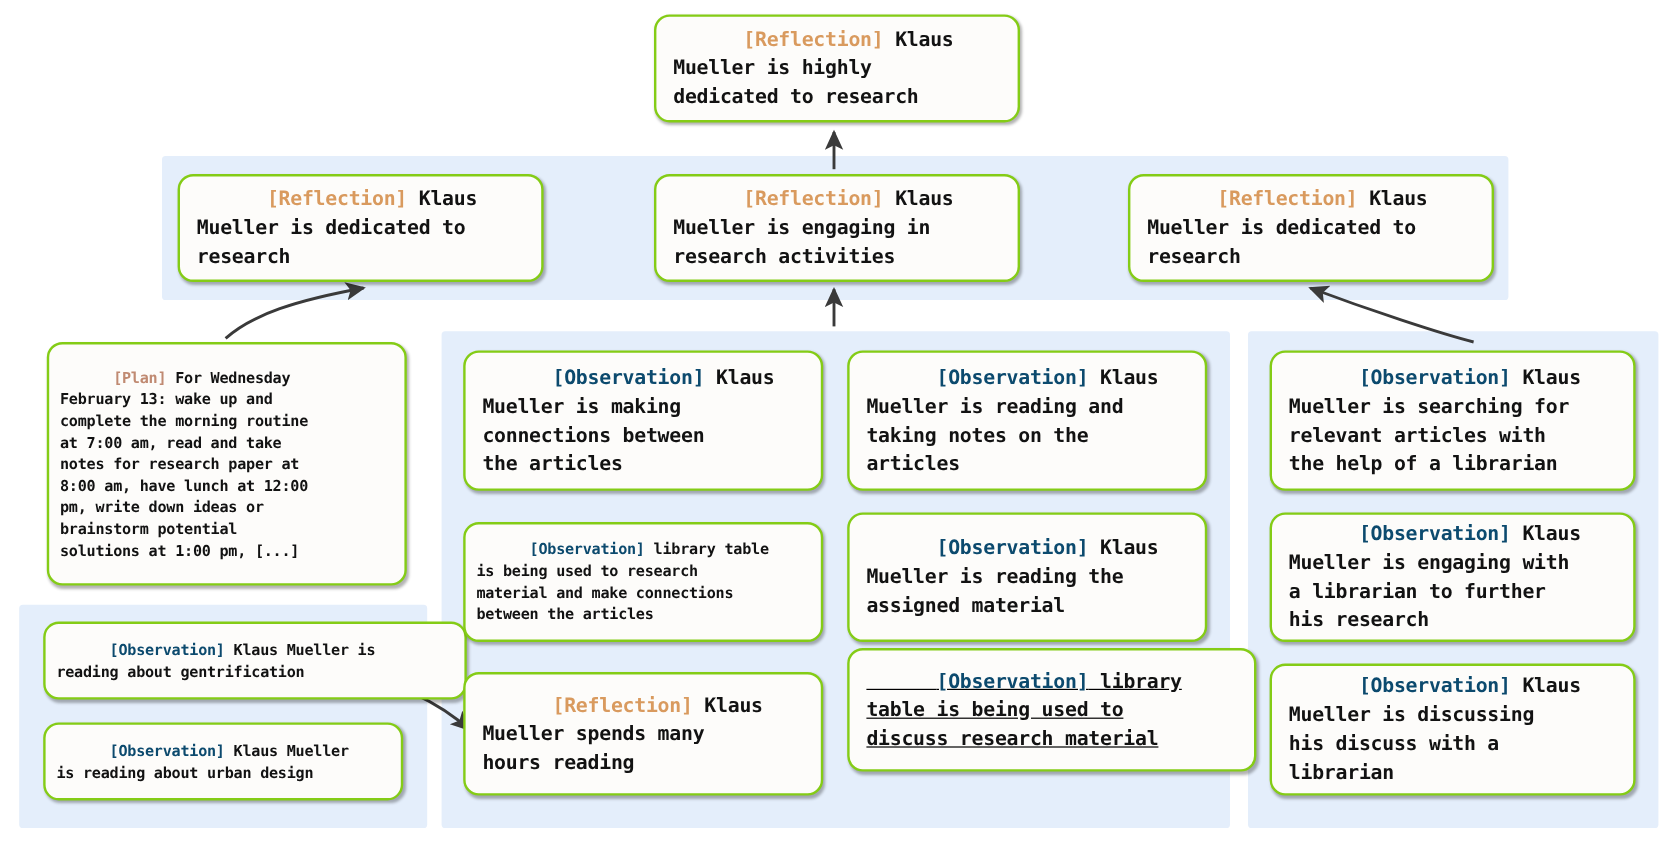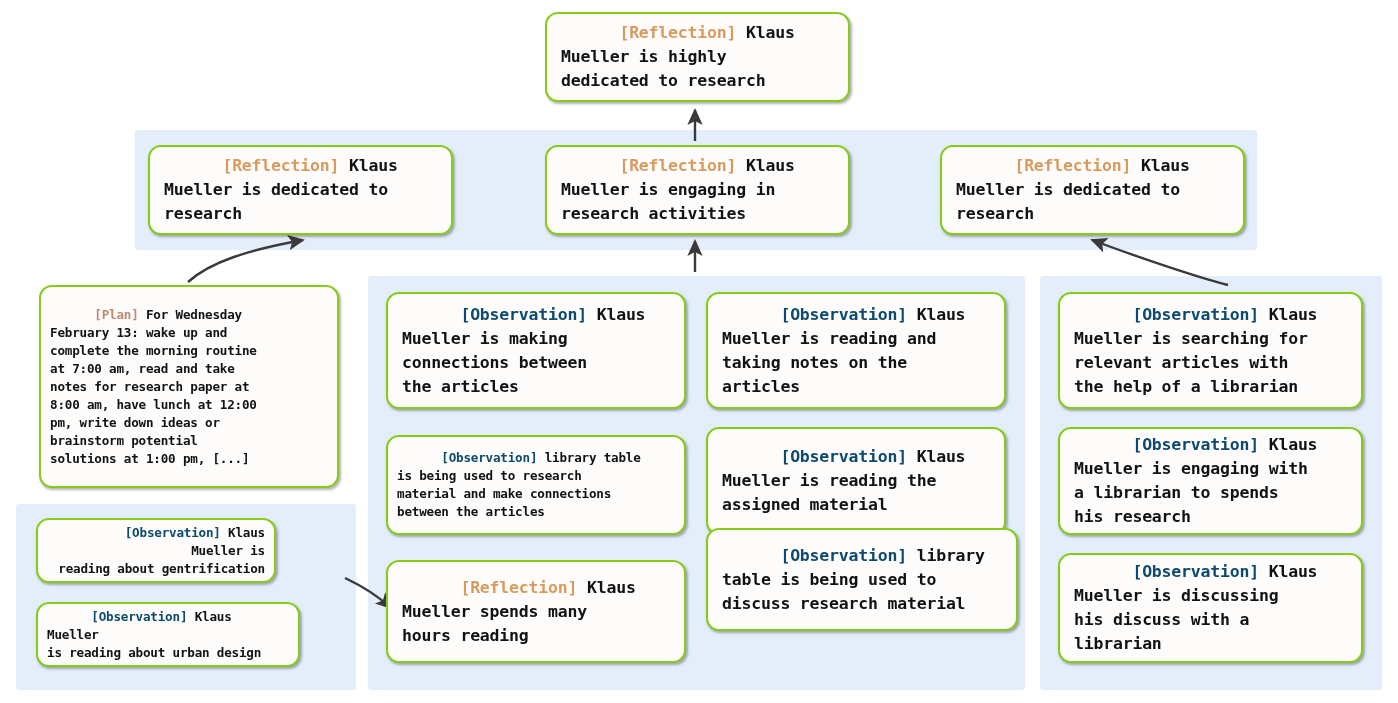--- a/index.html
+++ b/index.html
@@ -140,28 +140,28 @@
 complete the morning routine
 at 7:00 am, read and take
 notes for research paper at
 8:00 am, have lunch at 12:00
 pm, write down ideas or
 brainstorm potential
 solutions at 1:00 pm, [...]</span>
     </span>
   </div>
 
-  <div class="card small" style="left:36px; top:518px; width:240px; height:65px;text-align:right;">
+  <div class="card small" style="left:36px; top:518px; width:353px; height:65px;">
     <span class="txt">
       <span class="tag-observation">[Observation]</span><span> Klaus Mueller is
 reading about gentrification</span>
     </span>
   </div>
 
-  <div class="card small" style="left:36px; top:602px; width:264px; height:65px;">
+  <div class="card small" style="left:36px; top:602px; width:300px; height:65px;">
     <span class="txt">
       <span class="tag-observation">[Observation]</span><span> Klaus Mueller
 is reading about urban design</span>
     </span>
   </div>
 
   <div class="card big" style="left:386px; top:292px; width:300px; height:117px;">
     <span class="txt">
       <span class="tag-observation">[Observation]</span><span> Klaus
 Mueller is making
@@ -197,42 +197,42 @@
   </div>
 
   <div class="card big" style="left:706px; top:427px; width:300px; height:108px;">
     <span class="txt">
       <span class="tag-observation">[Observation]</span><span> Klaus
 Mueller is reading the
 assigned material</span>
     </span>
   </div>
 
-  <div class="card big" style="left:706px; top:528px; width:312px; height:103px;">
+  <div class="card big" style="left:706px; top:540px; width:341px; height:103px;text-decoration:underline;">
     <span class="txt">
       <span class="tag-observation">[Observation]</span><span> library
 table is being used to
 discuss research material</span>
     </span>
   </div>
 
   <div class="card big" style="left:1058px; top:292px; width:305px; height:117px;">
     <span class="txt">
       <span class="tag-observation">[Observation]</span><span> Klaus
 Mueller is searching for
 relevant articles with
 the help of a librarian</span>
     </span>
   </div>
 
   <div class="card big" style="left:1058px; top:427px; width:305px; height:108px;">
     <span class="txt">
       <span class="tag-observation">[Observation]</span><span> Klaus
 Mueller is engaging with
-a librarian to spends
+a librarian to further
 his research</span>
     </span>
   </div>
 
   <div class="card big" style="left:1058px; top:553px; width:305px; height:110px;">
     <span class="txt">
       <span class="tag-observation">[Observation]</span><span> Klaus
 Mueller is discussing
 his discuss with a
 librarian</span>

